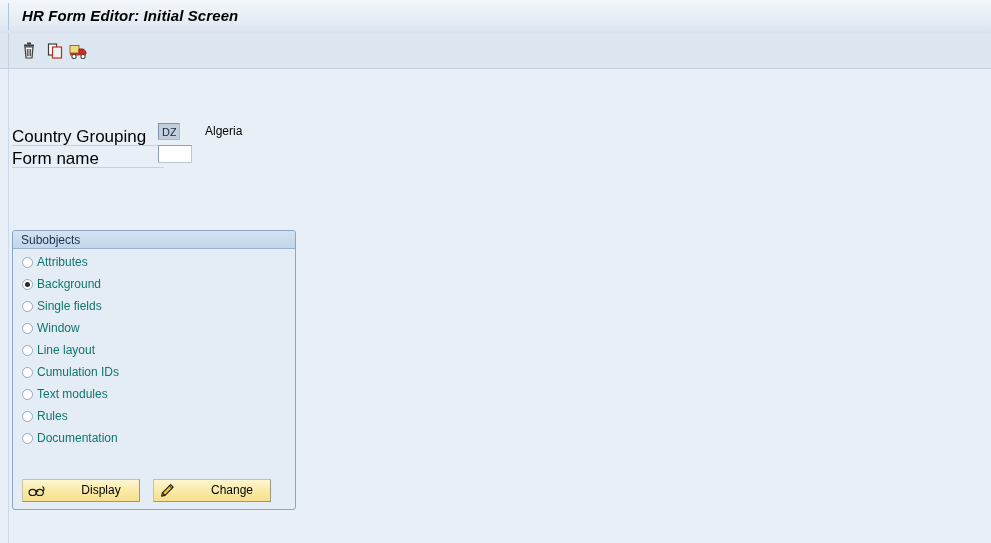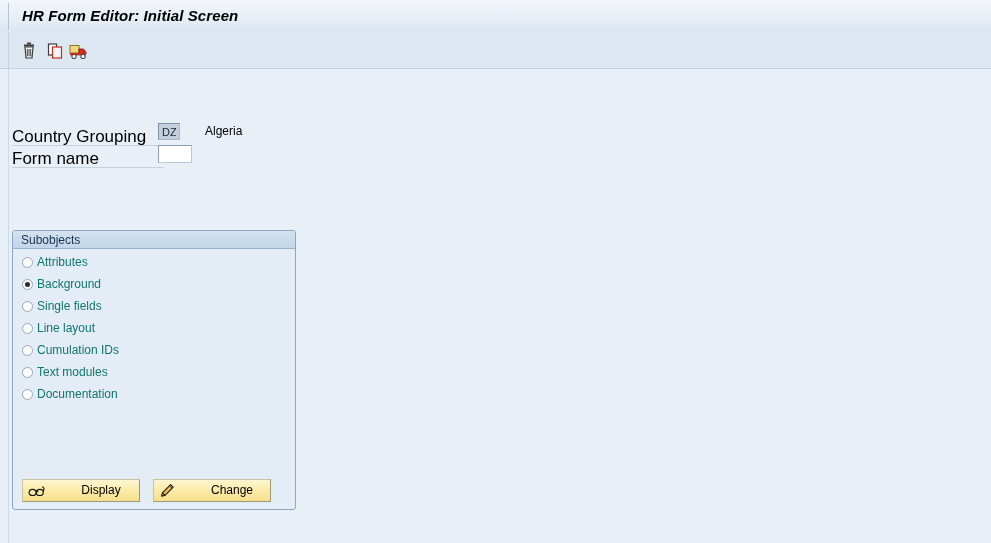--- a/index.html
+++ b/index.html
@@ -351,29 +351,37 @@
       <div class="radio-row">
         <span class="radio-mark checked"></span>
         <span class="radio-label">Background</span>
       </div>
       <div class="radio-row">
         <span class="radio-mark"></span>
         <span class="radio-label">Single fields</span>
       </div>
       <div class="radio-row">
         <span class="radio-mark"></span>
+        <span class="radio-label">Window</span>
+      </div>
+      <div class="radio-row">
+        <span class="radio-mark"></span>
         <span class="radio-label">Line layout</span>
       </div>
       <div class="radio-row">
         <span class="radio-mark"></span>
         <span class="radio-label">Cumulation IDs</span>
       </div>
       <div class="radio-row">
         <span class="radio-mark"></span>
         <span class="radio-label">Text modules</span>
+      </div>
+      <div class="radio-row">
+        <span class="radio-mark"></span>
+        <span class="radio-label">Rules</span>
       </div>
       <div class="radio-row">
         <span class="radio-mark"></span>
         <span class="radio-label">Documentation</span>
       </div>
     </div>
 
     <button class="sap-button" id="btn-display">
       <span class="btn-icon">
         <svg width="18" height="14" viewBox="0 0 18 14">

